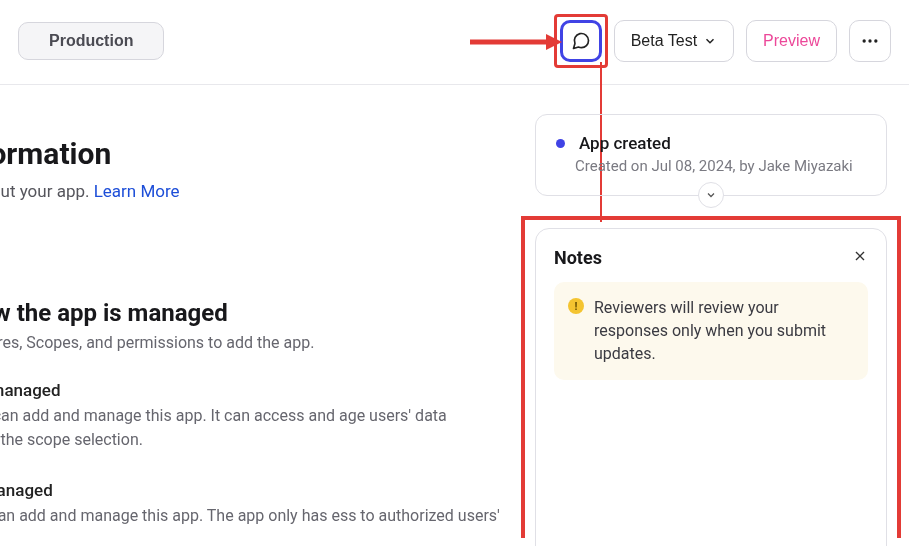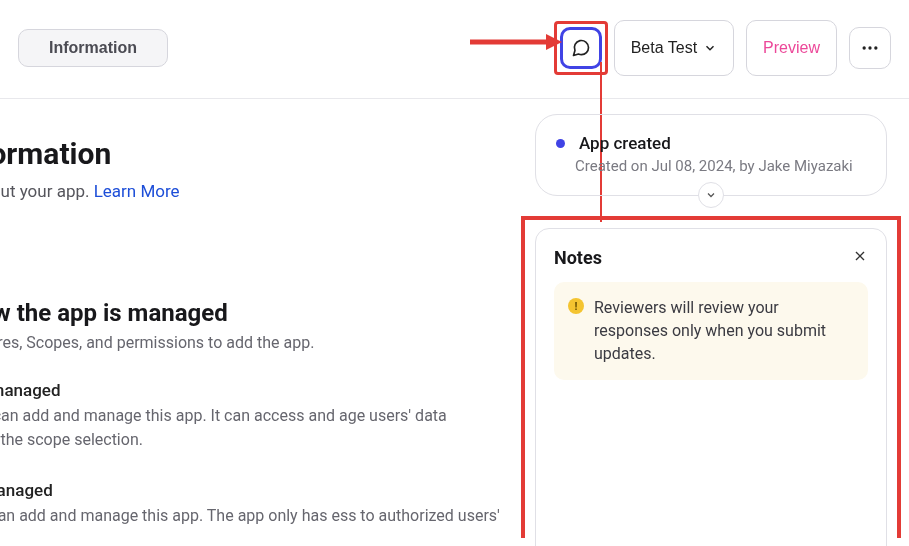--- a/index.html
+++ b/index.html
@@ -70,21 +70,21 @@
     position: absolute;
     inset: -6px;
     border: 3px solid #e33b36;
     border-radius: 4px;
     pointer-events: none;
   }
   .pill-btn {
     border: 1px solid #d6d6dd;
     border-radius: 10px;
     background: #fff;
-    padding: 18px 16px;
+    padding: 11px 16px;
     font-size: 16px;
     font-weight: 500;
     color: #222;
     cursor: pointer;
     display: inline-flex;
     align-items: center;
     gap: 6px;
   }
   .pill-btn.preview { color: #ec4899; }
   .icon-btn {
@@ -149,21 +149,21 @@
     line-height: 1.5;
   }
   .side {
     position: absolute;
     right: 22px;
     top: 114px;
     width: 352px;
   }
   .activity-card {
     border: 1px solid #e0e0e6;
-    border-radius: 22px;
+    border-radius: 12px;
     padding: 18px 20px 20px 20px;
     position: relative;
   }
   .dot {
     width: 9px; height: 9px; border-radius: 50%;
     background: #4043e5;
     display: inline-block;
     margin-right: 10px;
     vertical-align: 1px;
   }
@@ -235,21 +235,21 @@
     width: 2px;
     height: 160px;
     pointer-events: none;
   }
 </style>
 </head>
 <body>
 
 <div class="topbar">
   <div class="seg">
-    <button class="seg-item">Information</button>
+    <button class="seg-item">Production</button>
   </div>
   <div class="spacer"></div>
 
   <div class="chat-btn-wrap">
     <div class="chat-outer-red"></div>
     <button class="chat-btn">
       <svg width="20" height="20" viewBox="0 0 24 24" fill="none" stroke="#222" stroke-width="2" stroke-linecap="round" stroke-linejoin="round">
         <path d="M21 11.5a8.38 8.38 0 0 1-8.5 8.5 8.5 8.5 0 0 1-3.5-.75L3 21l1.75-6A8.5 8.5 0 1 1 21 11.5z"></path>
       </svg>
     </button>

